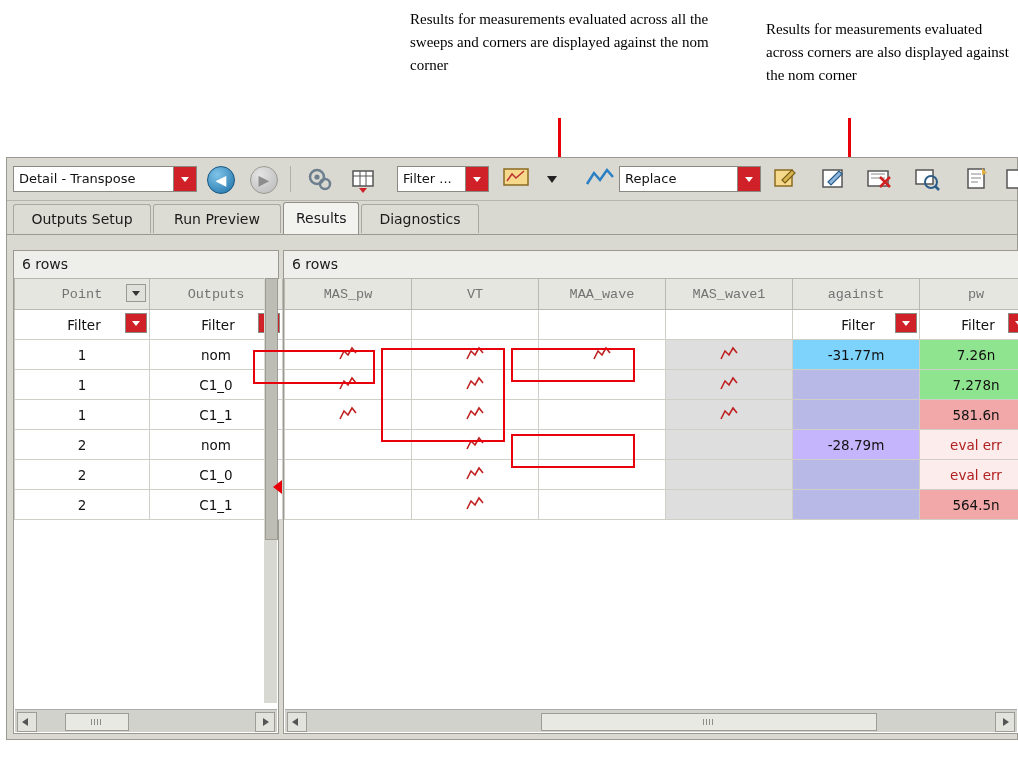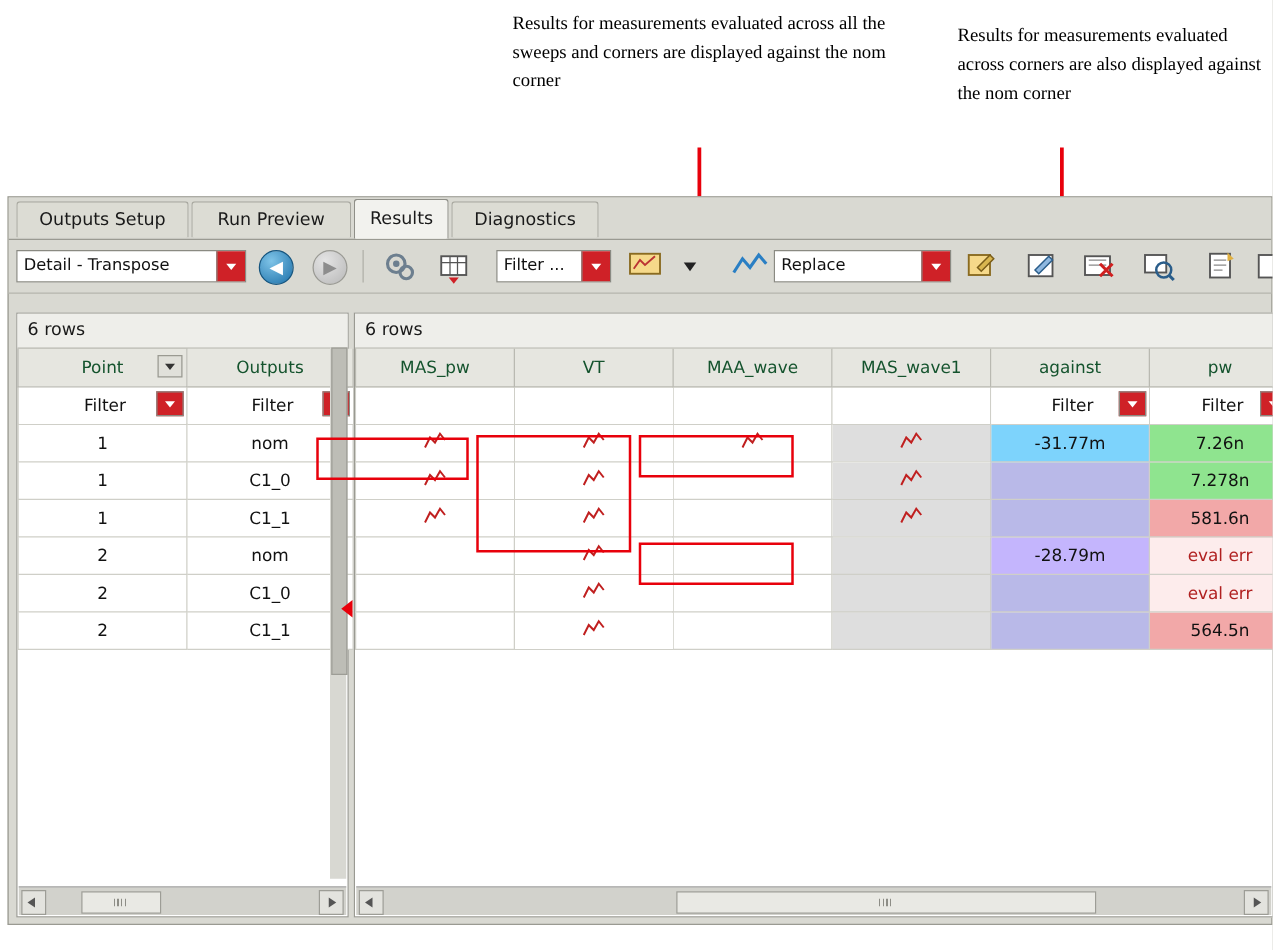--- a/index.html
+++ b/index.html
@@ -74,21 +74,21 @@
   .navbtn.fwd .glyph{color:#8d8d8d;}
   .tbicon{position:absolute;width:28px;height:28px;}
   .tbsep{position:absolute;width:1px;height:26px;background:#b0b0a8;}
 
   
   .pane{position:absolute;background:#ffffff;border:1px solid #9a9a92;box-sizing:border-box;}
   .pane-hdr{height:27px;line-height:26px;background:#eeeeea;border-bottom:1px solid #b6b6ae;font-size:14px;padding-left:8px;color:#1a1a1a;}
   table.grid{border-collapse:collapse;table-layout:fixed;}
   table.grid th{
     background:#e6e6e0;border:1px solid #b9b9b1;border-top:none;
-    font-weight:normal;font-size:13.5px;height:28px;color:#14532d;
+    font-weight:normal;font-size:13.5px;height:28px;color:#737373;font-family:Liberation Mono, monospace;
   }
   table.grid td{
     border:1px solid #cfcfc8;height:27px;font-size:13.5px;text-align:center;color:#111;background:#fff;
   }
   .filterrow td{
     background:#ededea;color:#8a8a84;text-align:left;padding-left:5px;position:relative;height:26px;
   }
   .fbtn{position:absolute;right:2px;top:3px;width:20px;height:18px;background:#cf2127;border:1px solid #8a8a82;}
   .fbtn:after{content:"";position:absolute;left:6px;top:7px;border-left:4px solid transparent;border-right:4px solid transparent;border-top:5px solid #fff;}
   .hdrbtn{position:absolute;right:3px;top:5px;width:18px;height:16px;background:#e0e0da;border:1px solid #9a9a92;}
@@ -127,27 +127,20 @@
   <div class="shaft" style="left:848px;top:118px;height:222px;"></div>
   <div class="head down" style="left:842px;top:338px;"></div>
 </div>
 <div class="arrow">
   <div class="shaft" style="left:696px;top:466px;height:166px;"></div>
   <div class="head up" style="left:690px;top:454px;"></div>
 </div>
 
 <div id="app">
 
-  <div id="tabbar">
-    <div class="tab" style="left:6px;width:138px;">Outputs Setup</div>
-    <div class="tab" style="left:146px;width:128px;">Run Preview</div>
-    <div class="tab selected" style="left:276px;width:76px;">Results</div>
-    <div class="tab" style="left:354px;width:118px;">Diagnostics</div>
-  </div>
-
   <div id="toolbar">
     <div class="combo" style="left:6px;top:8px;width:184px;">
       <span>Detail - Transpose</span>
       <span class="arrowbtn"></span>
     </div>
     <div class="navbtn back" style="left:200px;top:8px;">
         <span class="glyph">◀</span>
       </div>
     <div class="navbtn fwd" style="left:243px;top:8px;">
         <span class="glyph">▶</span>
@@ -230,20 +223,27 @@
           <line x1="8" y1="13" x2="18" y2="13" stroke="#888"></line>
           <line x1="8" y1="17" x2="15" y2="17" stroke="#888"></line>
           <path d="M19 3 l5 5 -5 2z" fill="#e0b040"></path>
         </svg>
     </div>
     <div class="tbicon" style="left:998px;top:7px;">
       <svg width="18" height="28" viewBox="0 0 18 28">
           <rect x="2" y="5" width="14" height="18" fill="#fff" stroke="#555" stroke-width="1.5"></rect>
         </svg>
     </div>
+  </div>
+
+  <div id="tabbar">
+    <div class="tab" style="left:6px;width:138px;">Outputs Setup</div>
+    <div class="tab" style="left:146px;width:128px;">Run Preview</div>
+    <div class="tab selected" style="left:276px;width:76px;">Results</div>
+    <div class="tab" style="left:354px;width:118px;">Diagnostics</div>
   </div>
 
   <div class="pane" style="left:6px;top:92px;width:266px;height:484px;">
     <div class="pane-hdr">6 rows</div>
     <table class="grid" style="width:264px;">
       <tbody>
           <tr>
         <th style="width:132px;position:relative;">
           <span>Point</span>
           <span class="hdrbtn"></span>

